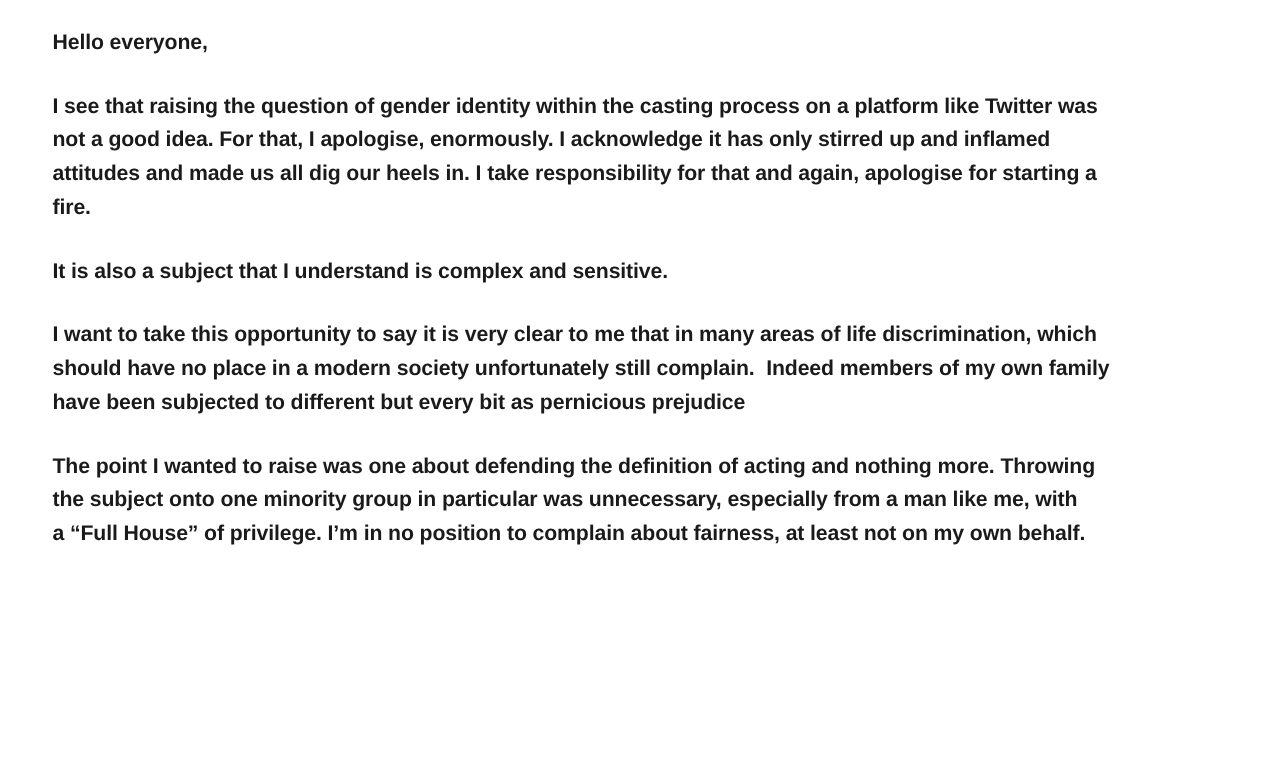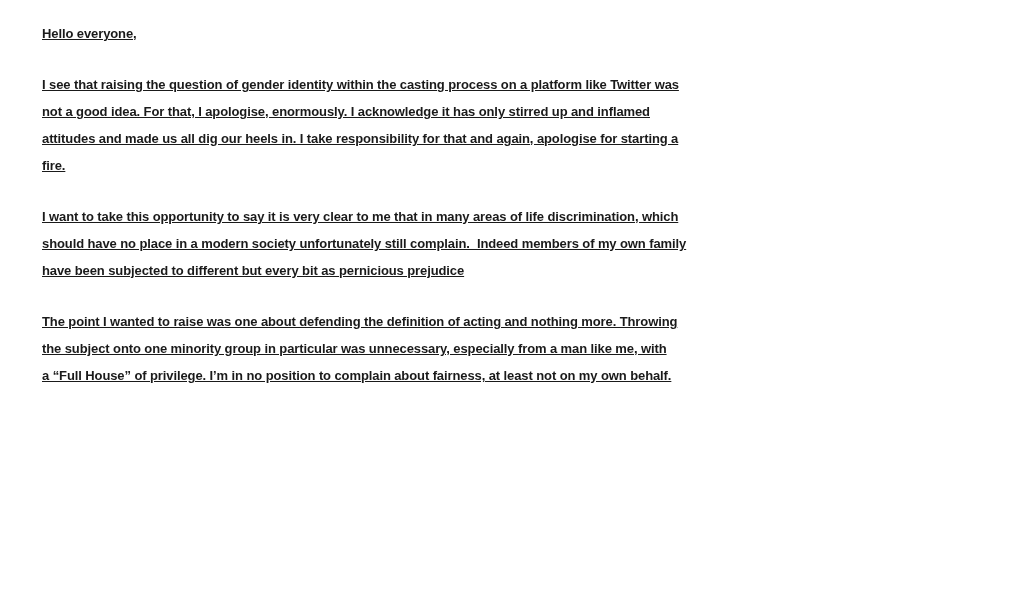--- a/index.html
+++ b/index.html
@@ -13,26 +13,25 @@
     overflow: hidden;
   }
   .document-page {
     box-sizing: border-box;
     width: 1024px;
     height: 615px;
     padding: 20px 36px 8px 42px;
     background: #ffffff;
     font-family: "Liberation Sans", "DejaVu Sans", sans-serif;
     font-weight: bold;
-    font-size: 13px;
+    font-size: 17px;
     line-height: 27px;
     color: #1a1a1a;
     letter-spacing: -0.1px;
     filter: blur(0.35px);
-    text-decoration: underline;
   }
   .document-page p {
     margin: 0 0 24px 0;
     white-space: pre-wrap;
   }
   .document-page p:last-child {
     margin-bottom: 0;
   }
 </style>
 </head>
@@ -40,20 +39,21 @@
 
 <div class="document-page">
   <p>Hello everyone,</p>
 
   <p>I see that raising the question of gender identity within the casting process on a platform like Twitter was
 not a good idea. For that, I apologise, enormously. I acknowledge it has only stirred up and inflamed
 attitudes and made us all dig our heels in. I take responsibility for that and again, apologise for starting a
 fire.</p>
 
 
+  <p>It is also a subject that I understand is complex and sensitive.</p>
 
   <p>I want to take this opportunity to say it is very clear to me that in many areas of life discrimination, which
 should have no place in a modern society unfortunately still complain.  Indeed members of my own family
 have been subjected to different but every bit as pernicious prejudice</p>
 
 
   <p>The point I wanted to raise was one about defending the definition of acting and nothing more. Throwing
 the subject onto one minority group in particular was unnecessary, especially from a man like me, with
 a “Full House” of privilege. I’m in no position to complain about fairness, at least not on my own behalf.</p>
 </div>

